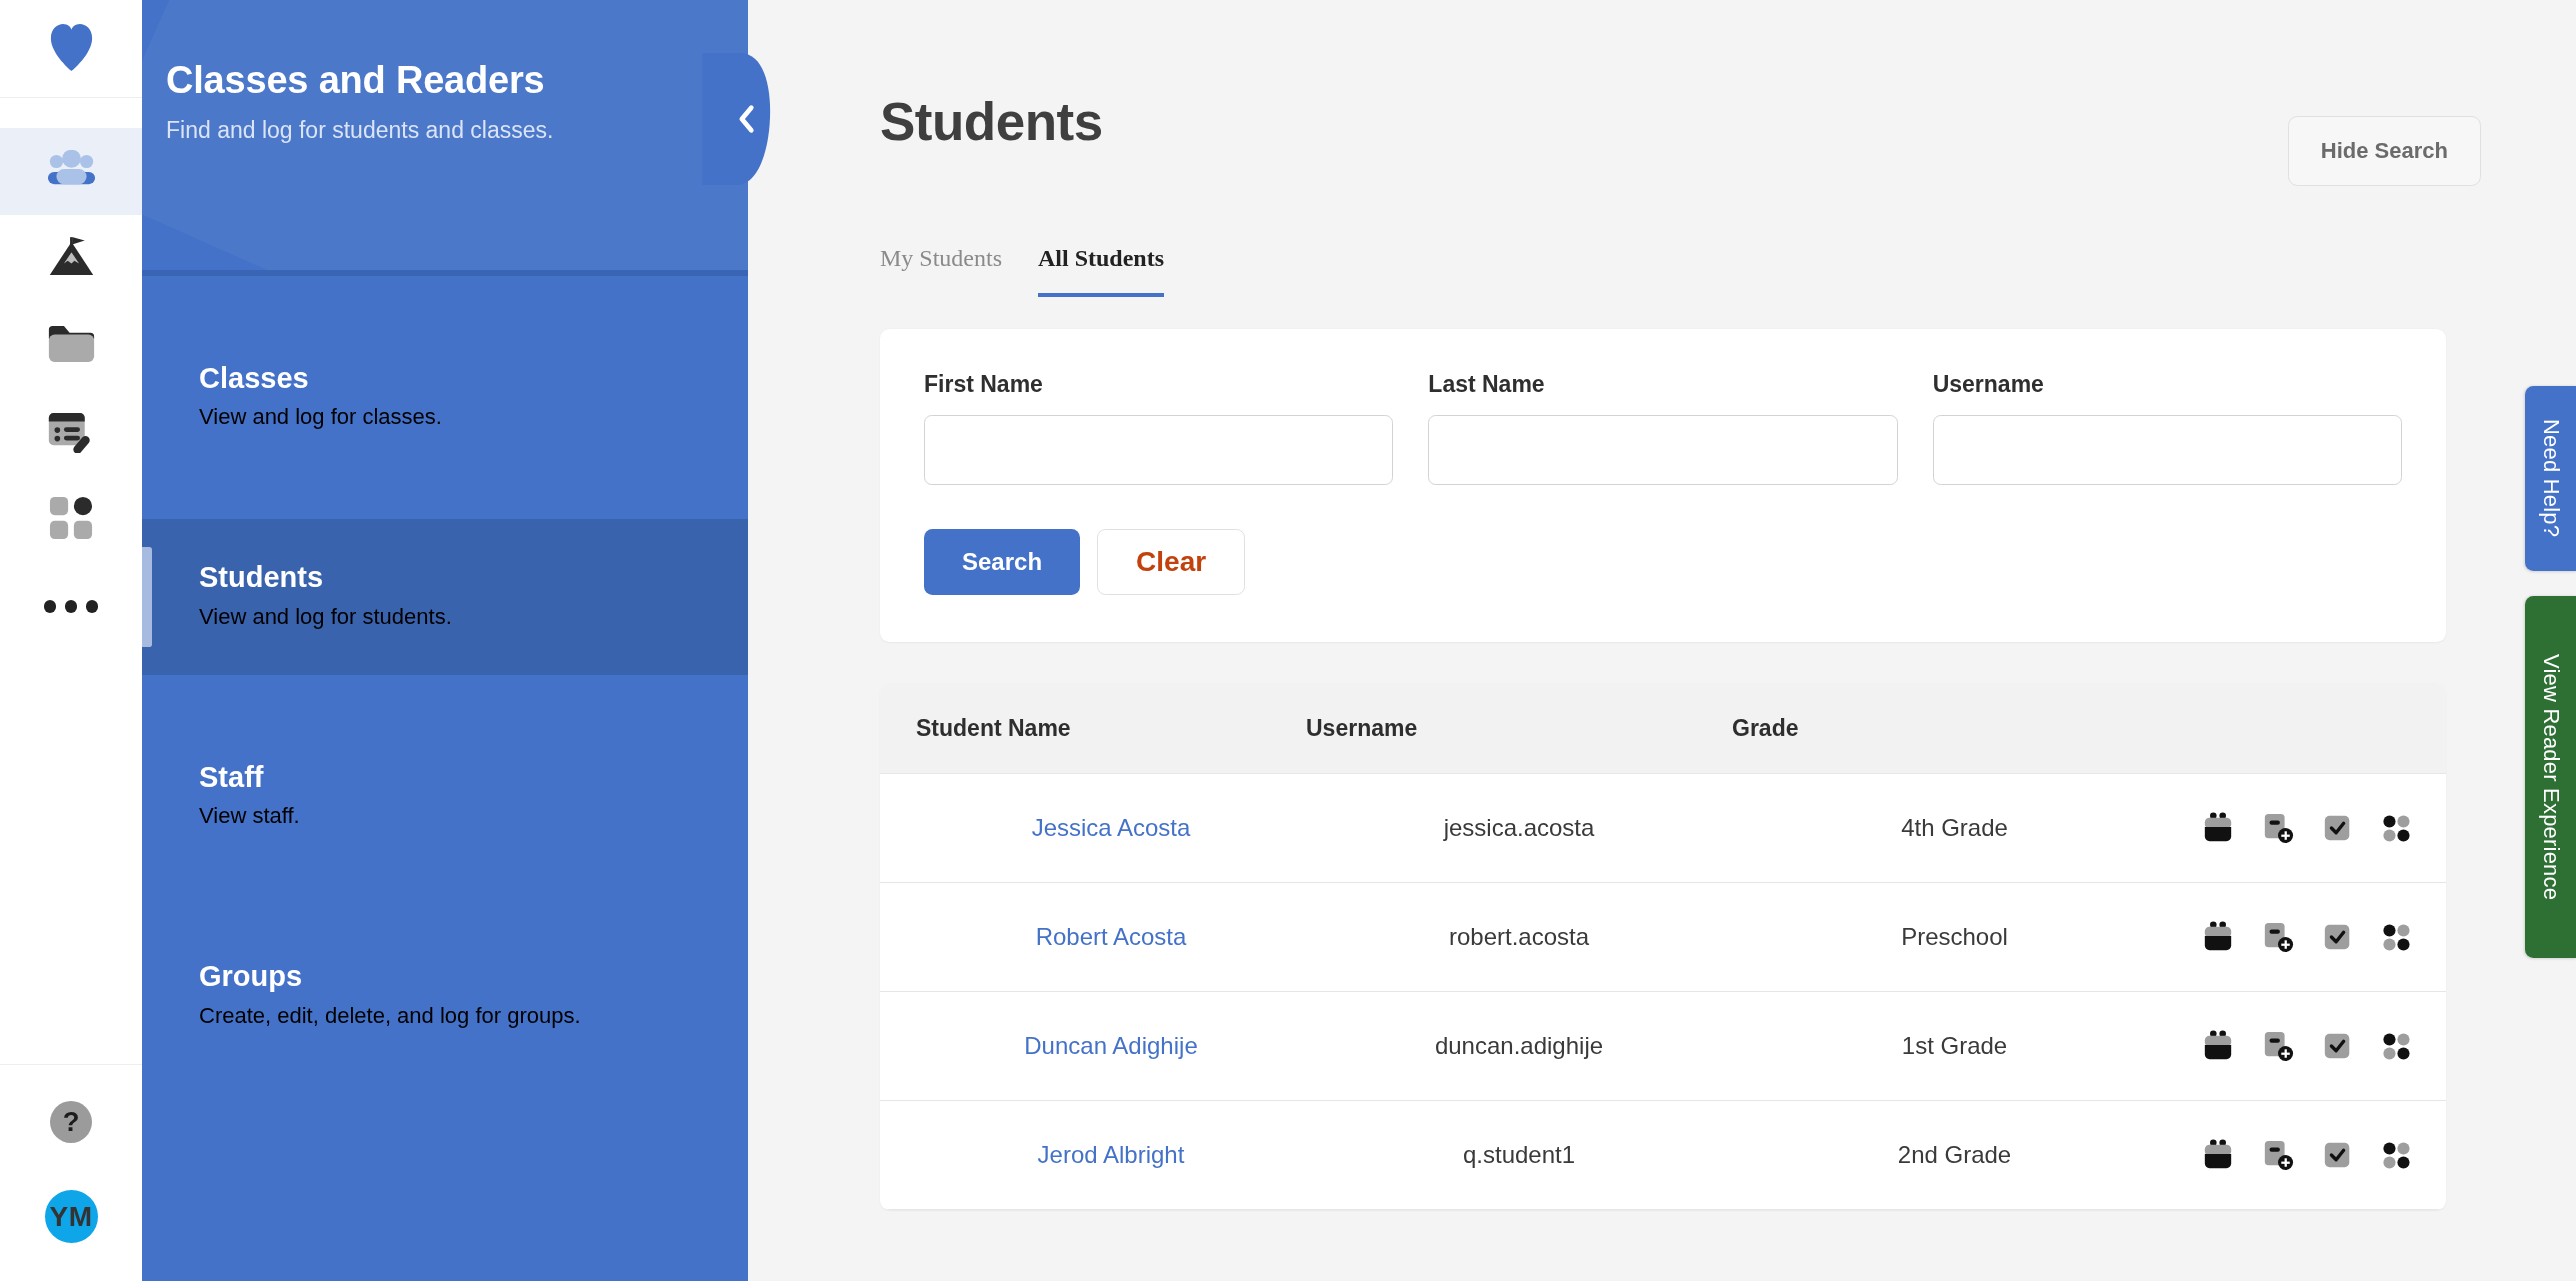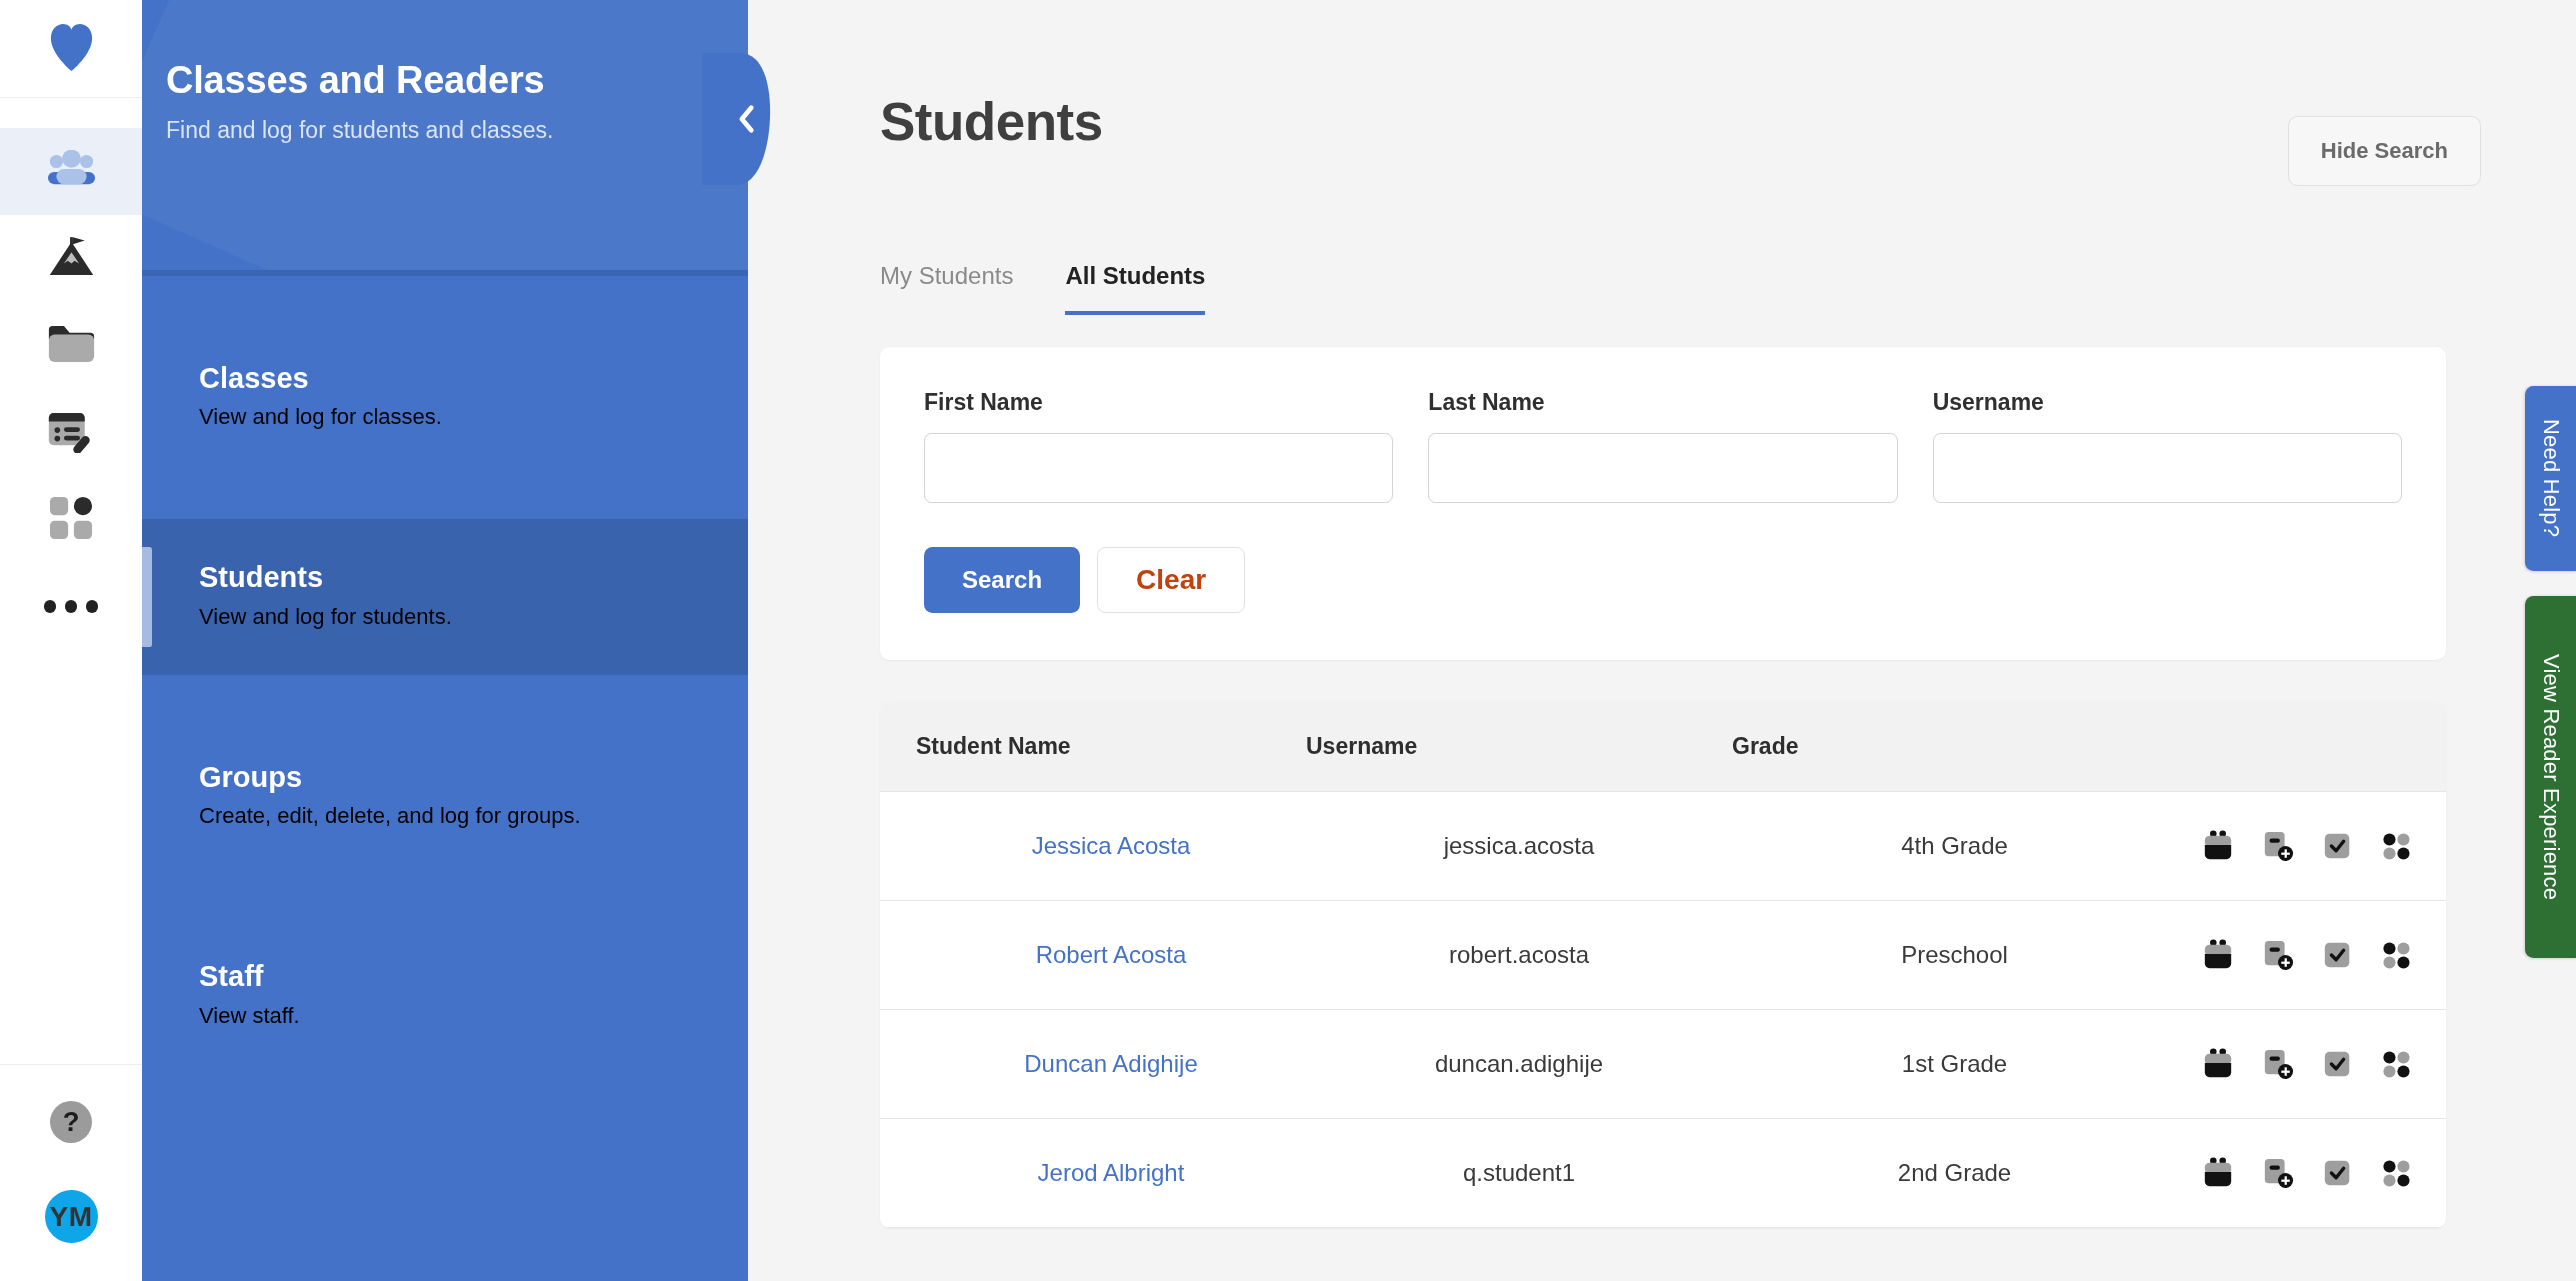--- a/index.html
+++ b/index.html
@@ -101,21 +101,21 @@
   .main-inner { padding: 91px 95px 0 132px; }
   .main-head { display:flex; align-items:flex-start; justify-content: space-between; }
   .page-title { font-size: 53px; font-weight: bold; color: #3f3f3f; letter-spacing:-0.5px; }
   .hide-search-btn {
     border: 1.9px solid #e0e0e0; background: #f7f7f7; color:#6b6b6b;
     font-size: 22px; font-weight: bold; border-radius: 9.5px;
     padding: 21px 32px; cursor: pointer; font-family: inherit;
     margin-top: 24.6px;
   }
 
-  .tabs { display:flex; gap: 16px; margin-top: 76px; }
+  .tabs { display:flex; gap: 0; margin-top: 59px; font-family: Liberation Serif, serif; }
   .tab {
     font-size: 24px; color:#8a8a8a; padding: 0 0 21px 0; margin-right: 36px;
     cursor: pointer; border-bottom: 4.7px solid transparent;
   }
   .tab.active { color:#222; font-weight: bold; border-bottom-color: #4472c8; }
 
   .search-card {
     background:#fff; border-radius: 9.5px; margin-top: 32px;
     padding: 42px 44px 47px 44px; box-shadow: 0 0.9px 1.9px rgba(0,0,0,0.05);
     max-width: 1566px;
@@ -281,26 +281,26 @@
     <div class="nav-list">
       <div class="nav-item">
         <div class="nav-item-title">Classes</div>
         <div class="nav-item-desc">View and log for classes.</div>
       </div>
       <div class="nav-item active">
         <div class="nav-item-title">Students</div>
         <div class="nav-item-desc">View and log for students.</div>
       </div>
       <div class="nav-item">
+        <div class="nav-item-title">Staff</div>
+        <div class="nav-item-desc">View staff.</div>
+      </div>
+      <div class="nav-item">
         <div class="nav-item-title">Groups</div>
         <div class="nav-item-desc">Create, edit, delete, and log for groups.</div>
-      </div>
-      <div class="nav-item">
-        <div class="nav-item-title">Staff</div>
-        <div class="nav-item-desc">View staff.</div>
       </div>
     </div>
   </div>
 
   <div class="main">
     <div class="main-inner">
       <div class="main-head">
         <div class="page-title">Students</div>
         <button class="hide-search-btn">Hide Search</button>
       </div>

